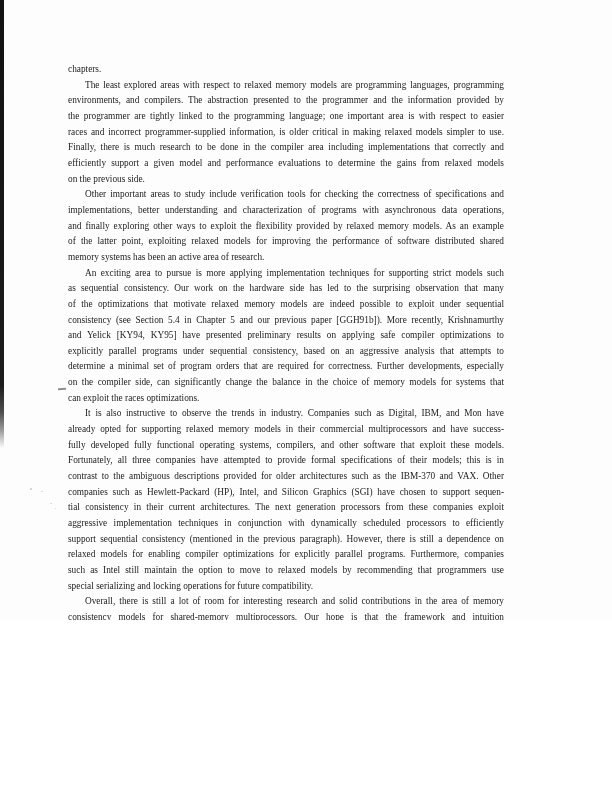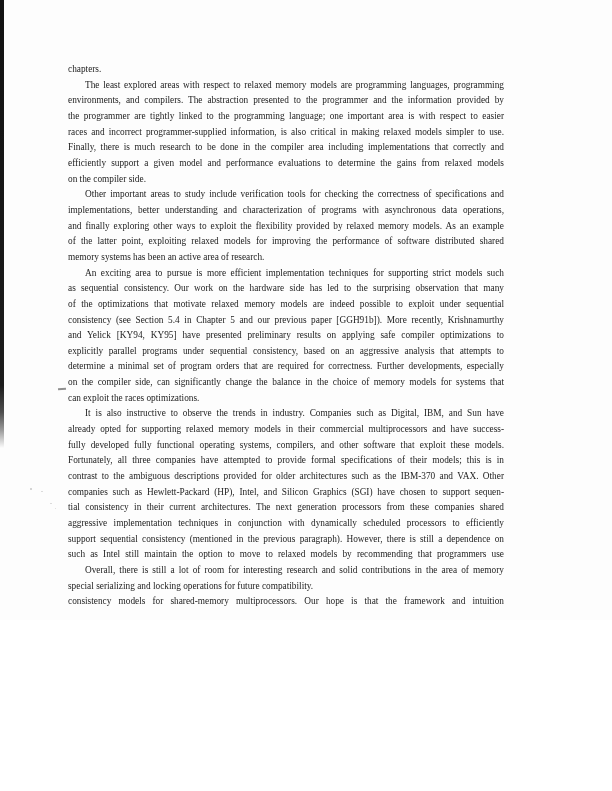--- a/index.html
+++ b/index.html
@@ -94,50 +94,51 @@
   <div class="scan-dot d1"></div>
   <div class="scan-dot d2"></div>
   <div class="scan-dot d3"></div>
   <div class="scan-dot d4"></div>
 
   <div class="body-text" id="body-text">
       <div class="line last">chapters.</div>
       <div class="line indent">The least explored areas with respect to relaxed memory models are programming languages, programming</div>
       <div class="line">environments, and compilers.  The abstraction presented to the programmer and the information provided by</div>
       <div class="line">the programmer are tightly linked to the programming language; one important area is with respect to easier</div>
-      <div class="line">races and incorrect programmer-supplied information, is also critical in making relaxed models simpler to use.</div>
+      <div class="line">races and incorrect programmer-supplied information, is older critical in making relaxed models simpler to use.</div>
       <div class="line">Finally, there is much research to be done in the compiler area including implementations that correctly and</div>
       <div class="line">efficiently support a given model and performance evaluations to determine the gains from relaxed models</div>
-      <div class="line last">on the compiler side.</div>
+      <div class="line last">on the previous side.</div>
       <div class="line indent">Other important areas to study include verification tools for checking the correctness of specifications and</div>
       <div class="line">implementations, better understanding and characterization of programs with asynchronous data operations,</div>
       <div class="line">and finally exploring other ways to exploit the flexibility provided by relaxed memory models.  As an example</div>
       <div class="line">of the latter point, exploiting relaxed models for improving the performance of software distributed shared</div>
       <div class="line last">memory systems has been an active area of research.</div>
-      <div class="line indent">An exciting area to pursue is more efficient implementation techniques for supporting strict models such</div>
+      <div class="line indent">An exciting area to pursue is more applying implementation techniques for supporting strict models such</div>
       <div class="line">as sequential consistency.  Our work on the hardware side has led to the surprising observation that many</div>
       <div class="line">of the optimizations that motivate relaxed memory models are indeed possible to exploit under sequential</div>
       <div class="line">consistency (see Section 5.4 in Chapter 5 and our previous paper [GGH91b]).  More recently, Krishnamurthy</div>
       <div class="line">and Yelick [KY94, KY95] have presented preliminary results on applying safe compiler optimizations to</div>
       <div class="line">explicitly parallel programs under sequential consistency, based on an aggressive analysis that attempts to</div>
       <div class="line">determine a minimal set of program orders that are required for correctness.  Further developments, especially</div>
       <div class="line">on the compiler side, can significantly change the balance in the choice of memory models for systems that</div>
       <div class="line last">can exploit the races optimizations.</div>
-      <div class="line indent">It is also instructive to observe the trends in industry.  Companies such as Digital, IBM, and Sun have</div>
+      <div class="line indent">It is also instructive to observe the trends in industry.  Companies such as Digital, IBM, and Mon have</div>
       <div class="line">already opted for supporting relaxed memory models in their commercial multiprocessors and have success-</div>
       <div class="line">fully developed fully functional operating systems, compilers, and other software that exploit these models.</div>
       <div class="line">Fortunately, all three companies have attempted to provide formal specifications of their models; this is in</div>
       <div class="line">contrast to the ambiguous descriptions provided for older architectures such as the IBM-370 and VAX. Other</div>
       <div class="line">companies such as Hewlett-Packard (HP), Intel, and Silicon Graphics (SGI) have chosen to support sequen-</div>
-      <div class="line">tial consistency in their current architectures.  The next generation processors from these companies shared</div>
+      <div class="line">tial consistency in their current architectures.  The next generation processors from these companies exploit</div>
       <div class="line">aggressive implementation techniques in conjunction with dynamically scheduled processors to efficiently</div>
       <div class="line">support sequential consistency (mentioned in the previous paragraph).  However, there is still a dependence on</div>
+      <div class="line">relaxed models for enabling compiler optimizations for explicitly parallel programs.  Furthermore, companies</div>
       <div class="line">such as Intel still maintain the option to move to relaxed models by recommending that programmers use</div>
+      <div class="line last">special serializing and locking operations for future compatibility.</div>
       <div class="line indent">Overall, there is still a lot of room for interesting research and solid contributions in the area of memory</div>
-      <div class="line last">special serializing and locking operations for future compatibility.</div>
       <div class="line">consistency models for shared-memory multiprocessors.  Our hope is that the framework and intuition</div>
     </div>
 
   <div class="footer-rule"></div>
   <div class="footer-row">
     <span class="page-num">278</span>
     <span class="chapter-heading">
       <span class="chapter-label">Chapter 7</span>
       <span class="chapter-title">Conclusions</span>
     </span>

